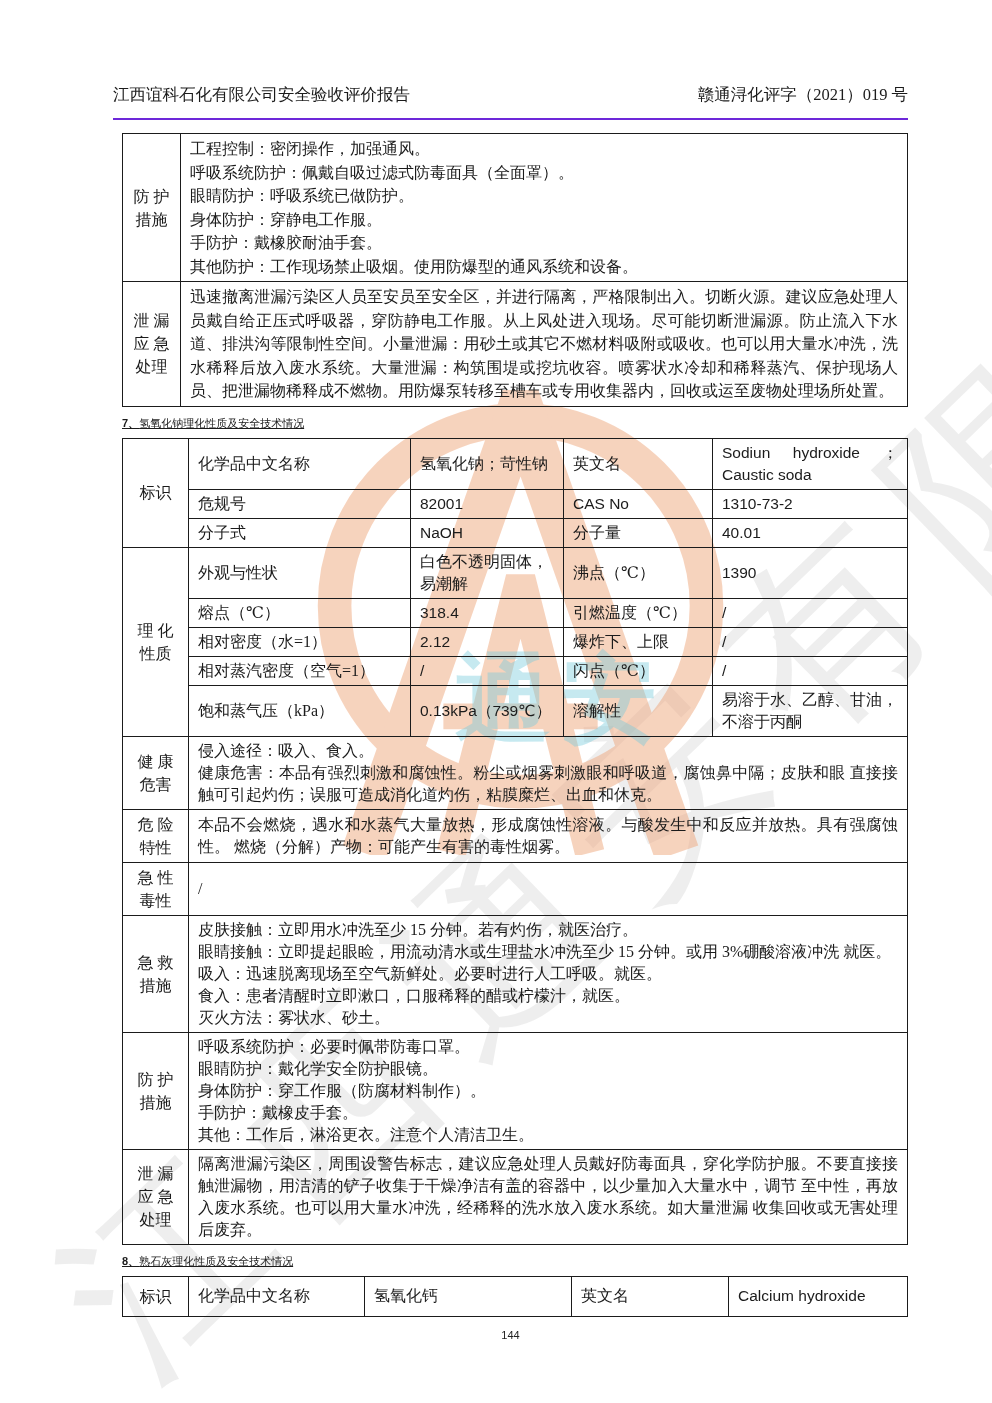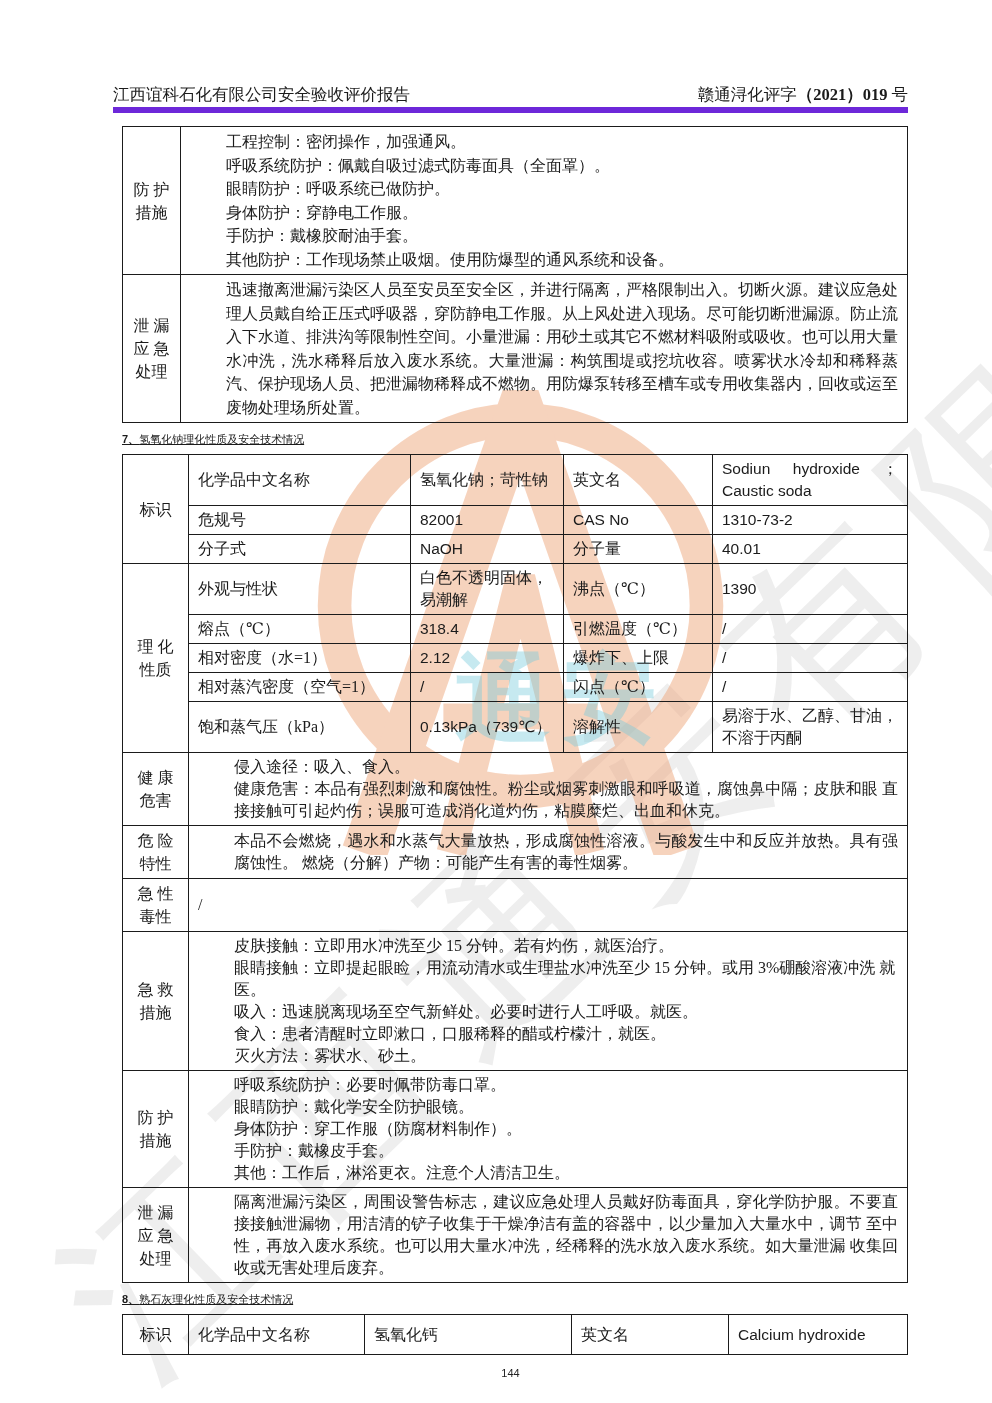--- a/index.html
+++ b/index.html
@@ -27,39 +27,39 @@
   .wm-gray{
     position:absolute;left:30px;top:1265px;
     font-size:195px;letter-spacing:34px;line-height:1;white-space:nowrap;
     color:rgba(90,90,90,.10);
     transform:rotate(-44deg);transform-origin:0 0;
   }
   
   .content{position:relative;z-index:1;margin:0 84px 0 113px;padding-top:84px;}
   .hdr{
     display:flex;justify-content:space-between;align-items:flex-end;
-    font-size:16.5px;padding-bottom:1px;border-bottom:6px solid #6d28d9;
-  }
-  .hdr .bold{font-weight:bold;}
+    font-size:16.5px;padding-bottom:12px;border-bottom:2px solid #6d28d9;
+  }
+  .hdr .bold{font-weight:normal;}
   table{
     border-collapse:collapse;table-layout:fixed;
     margin-left:9px;width:786px;
     font-size:16px;
   }
   td{
     border:1.8px solid #1b1b1b;
     padding:3px 9px;vertical-align:middle;
     line-height:22px;word-break:break-word;
   }
   .t1 td{line-height:23.5px;}
   td.lbl{
     text-align:center;padding:3px 2px;
     white-space:pre-line;line-height:23px;margin-top:25px;
   }
-  td.pre{white-space:pre-line;padding-left:45px;}
+  td.pre{white-space:pre-line;}
   td.just{text-align:justify;}
   td.val{font-family:"Liberation Sans","DejaVu Sans",sans-serif;font-size:15.5px;}
   .t1{margin-top:13px;}
   .sec{
     margin:4px 0 3px 9px;font-size:11px;line-height:24px;text-decoration:underline;
   }
   .sec .num{font-weight:bold;font-family:"Liberation Sans","DejaVu Sans",sans-serif;}
   .t3 td{padding:8px 9px;}
   .footer{
     margin-top:12px;text-align:center;

